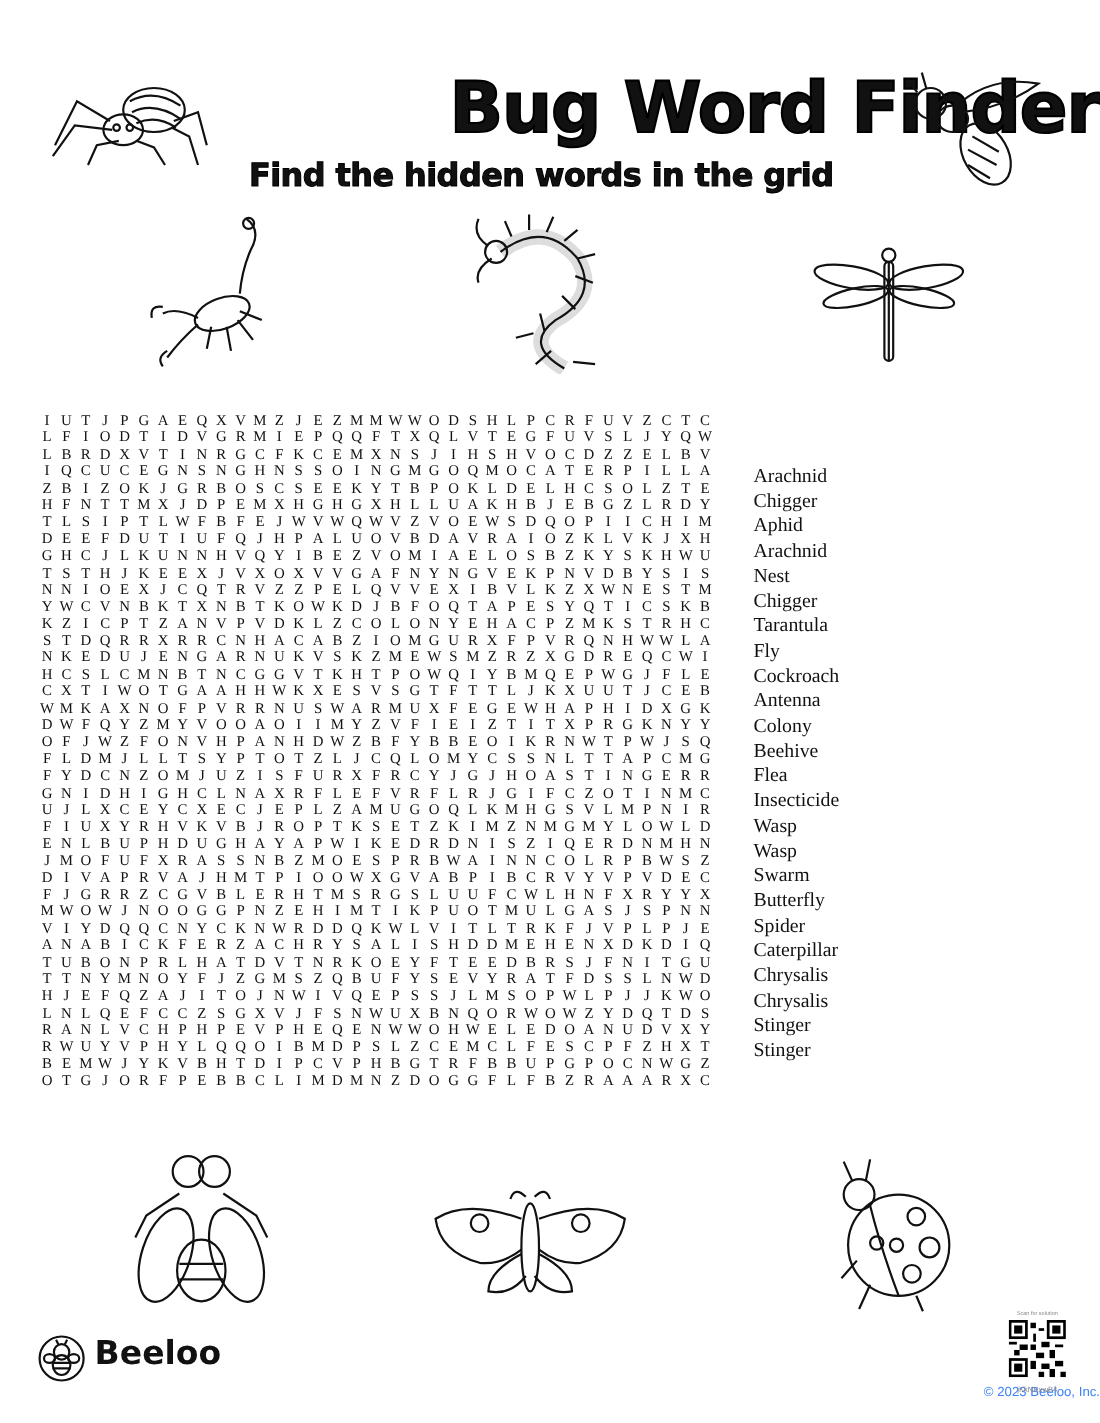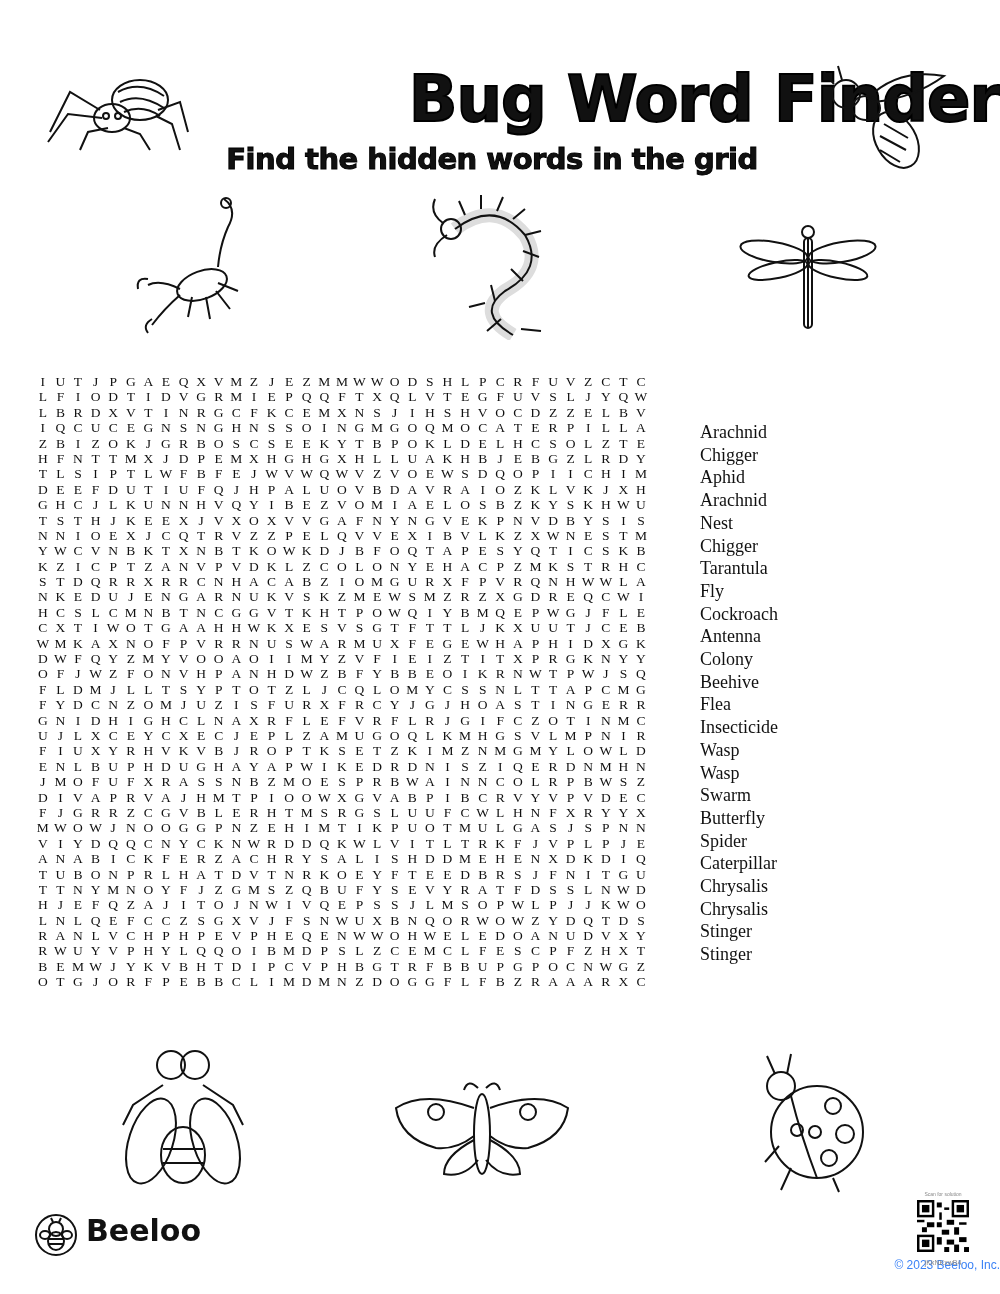--- a/index.html
+++ b/index.html
@@ -4,21 +4,21 @@
 <style>
   html,body{margin:0;padding:0;background:#fff;}
   body{width:1000px;height:1294px;position:relative;overflow:hidden;font-family:"Liberation Sans",sans-serif;color:#111;}
   .title{position:absolute;left:0;right:0;top:62px;text-align:right;font-family:"DejaVu Sans",sans-serif;font-weight:900;font-size:64px;letter-spacing:-1px;-webkit-text-stroke:2px #000;}
   .subtitle{position:absolute;left:0;right:16px;top:142px;text-align:center;font-family:"DejaVu Sans",sans-serif;font-weight:900;font-size:29px;letter-spacing:-0.5px;-webkit-text-stroke:1px #000;}
   .illus{position:absolute;}
   .illus svg{width:100%;height:100%;}
   .grid{position:absolute;left:34px;top:374px;width:626px;}
   .grid-row{display:flex;height:15.4px;}
   .cell{width:17.6px;text-align:center;font-family:"Liberation Serif",serif;font-size:13.5px;line-height:15.4px;letter-spacing:0;}
-  .words{position:absolute;left:685px;top:421px;margin-left:15px;}
+  .words{position:absolute;left:685px;top:421px;}
   .word{font-family:"Liberation Serif",serif;font-size:18px;line-height:22.7px;}
   .logo{position:absolute;left:34px;top:1213px;display:flex;}
   .logo-mark{width:44px;height:44px;}
   .logo-text{font-family:"DejaVu Sans",sans-serif;font-weight:bold;font-size:30px;margin-left:8px;}
   .copyright{position:absolute;left:0;right:0;top:1258px;text-align:right;font-size:12px;color:#3b82f6;}
   .qr-box{position:absolute;left:913px;top:1191px;width:60px;text-align:center;}
   .qr-cap{font-size:5px;color:#888;}
   .qr{width:52px;height:52px;margin:3px auto;}
   .qr-code{font-size:7px;color:#888;}
 </style>

